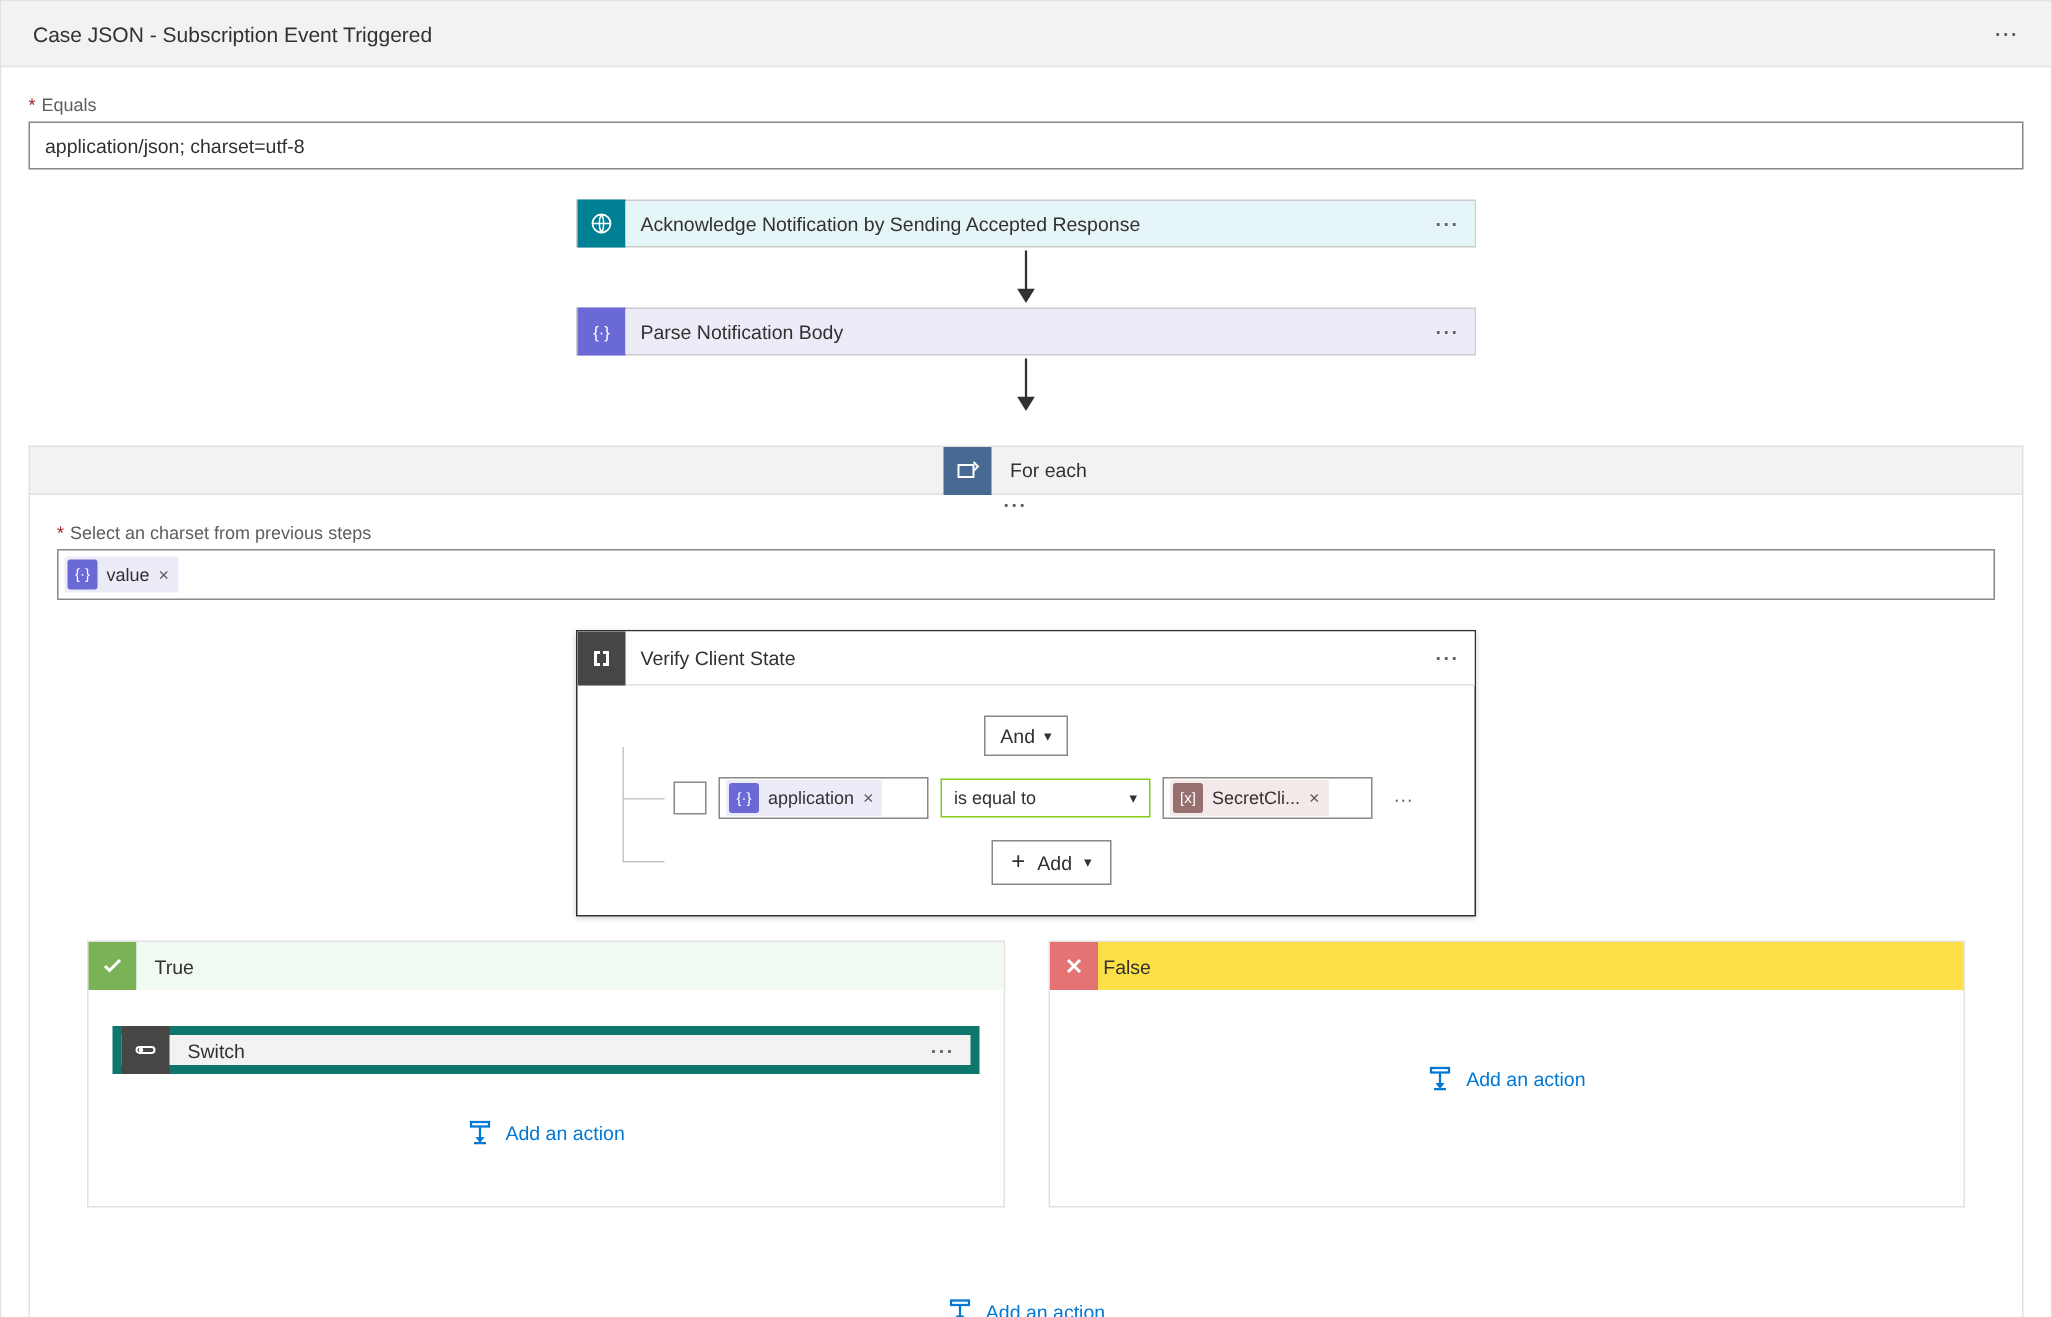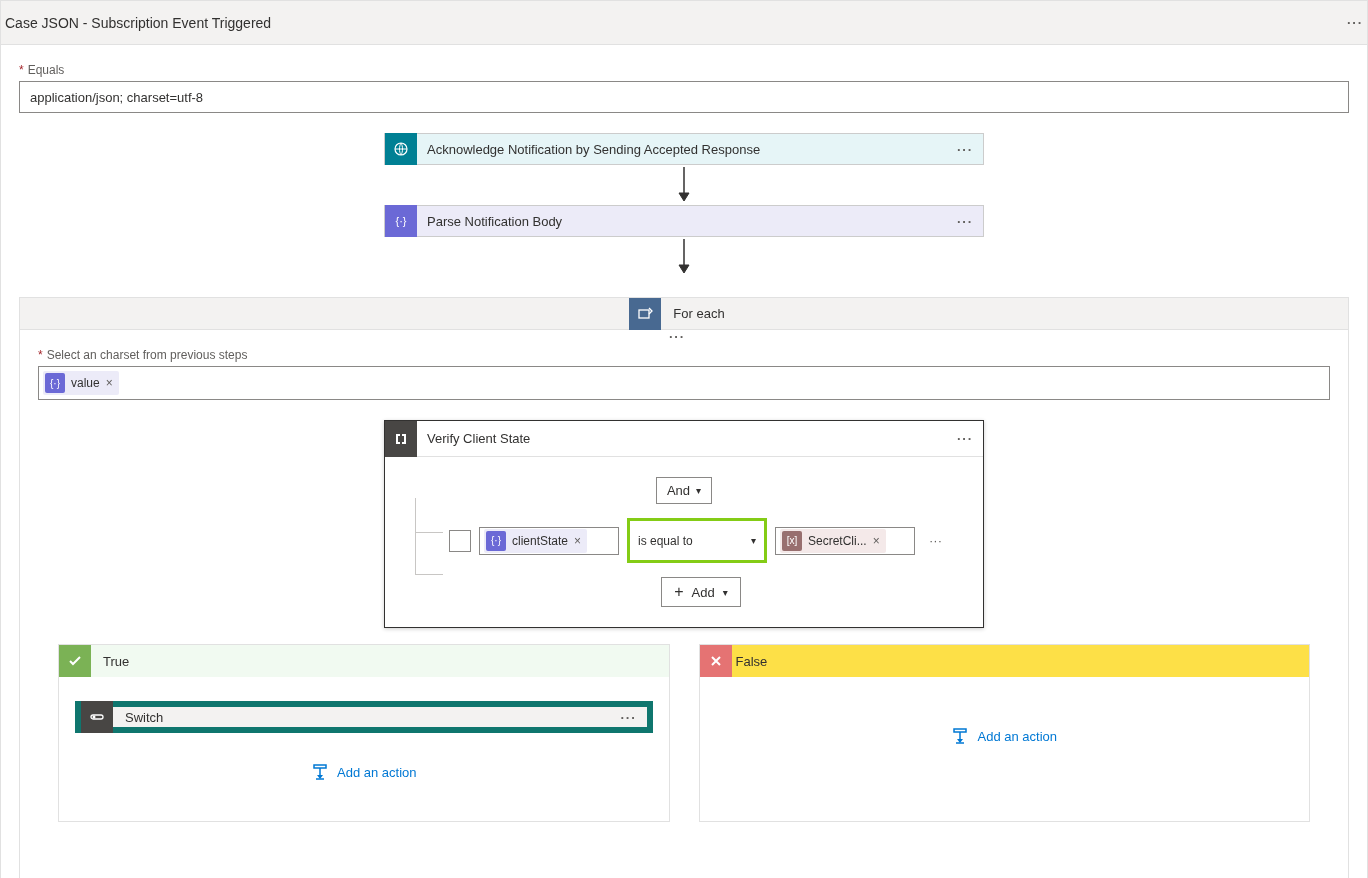--- a/index.html
+++ b/index.html
@@ -1,20 +1,20 @@
 <!DOCTYPE html>
 <html><head>
 <meta charset="utf-8">
 <style>
 * { box-sizing: border-box; margin: 0; padding: 0; }
 body { font-family: "Segoe UI", sans-serif; font-size: 13px; background: #fff; color: #323130; }
 .root { border: 1px solid #e1e1e1; }
 
 
-.header-bar { background: #f3f2f1; border-bottom: 1px solid #e1e1e1; height: 44px; display: flex; align-items: center; padding: 0 4px; justify-content: space-between; }
+.header-bar { background: #f3f2f1; border-bottom: 1px solid #e1e1e1; height: 44px; display: flex; align-items: center; padding: 0 21px; justify-content: space-between; }
 .header-title { font-size: 14px; color: #323130; }
 .ellipsis { color: #605e5c; letter-spacing: 1px; cursor: pointer; font-weight: bold; }
 
 
 .body-section { background: #fff; padding: 18px 18px 30px 18px; }
 
 .field-label { font-size: 12px; color: #605e5c; display: flex; align-items: center; margin-bottom: 4px; }
 .req { color: #a4262c; margin-right: 4px; }
 .text-input { width: 100%; border: 1px solid #8a8886; height: 32px; padding: 0 10px; font-size: 13px; color: #323130; background: #fff; }
 
@@ -57,21 +57,21 @@
 .and-btn { border: 1px solid #8a8886; background: #fff; padding: 5px 10px; display: inline-flex; align-items: center; gap: 6px; font-size: 13px; cursor: pointer; }
 .chev { font-size: 10px; }
 
 .cond-row { margin-top: 14px; display: flex; align-items: center; gap: 8px; position: relative; }
 .tree-line-v { position: absolute; left: -14px; top: -20px; width: 1px; height: 76px; background: #c8c6c4; }
 .tree-line-h1 { position: absolute; left: -14px; top: 14px; width: 28px; height: 1px; background: #c8c6c4; }
 .tree-line-h2 { position: absolute; left: -14px; top: 56px; width: 28px; height: 1px; background: #c8c6c4; }
 .check { width: 22px; height: 22px; border: 1px solid #8a8886; background: #fff; }
 .pill-input { border: 1px solid #8a8886; height: 28px; display: flex; align-items: center; padding: 0 4px; background: #fff; }
 .pill-input.small { width: 140px; }
-.pill-select { border: 3px solid #84cc16; height: 45px; padding: 0 8px; display: flex; align-items: center; justify-content: space-between; min-width: 140px; background: #fff; font-size: 12px; cursor: pointer; }
+.pill-select { border: 1px solid #84cc16; height: 26px; padding: 0 8px; display: flex; align-items: center; justify-content: space-between; min-width: 140px; background: #fff; font-size: 12px; cursor: pointer; }
 .token-red { display: inline-flex; align-items: center; background: #f4e9e9; border-radius: 2px; padding: 2px 6px 2px 2px; font-size: 12px; }
 .token-red .ti { background: #986f6f; }
 .triple { color: #605e5c; cursor: pointer; padding: 0 6px; }
 
 .add-btn { margin-top: 14px; border: 1px solid #8a8886; background: #fff; padding: 6px 12px; display: inline-flex; align-items: center; gap: 8px; font-size: 13px; cursor: pointer; }
 .plus { font-size: 16px; line-height: 1; }
 
 
 .branches { display: flex; gap: 29px; margin-top: 16px; padding: 0 20px 20px 20px; }
 .branch { flex: 1; border: 1px solid #e1e1e1; background: #fff; }
@@ -201,21 +201,21 @@
             <div style="position:relative; margin-left:14px;">
               <div class="tree-line-v"></div>
               <div class="tree-line-h1"></div>
               <div class="tree-line-h2"></div>
 
               <div class="cond-row" style="margin-left:20px;">
                 <div class="check"></div>
                 <div class="pill-input small">
                   <span class="token">
                     <span class="ti">{·}</span>
-                    <span>clientState</span>
+                    <span>application</span>
                     <span class="token-x">×</span>
                   </span>
                 </div>
                 <div class="pill-select">
                   <span>is equal to</span>
                   <span class="chev">▾</span>
                 </div>
                 <div class="pill-input small">
                   <span class="token token-red">
                     <span class="ti">[x]</span>

